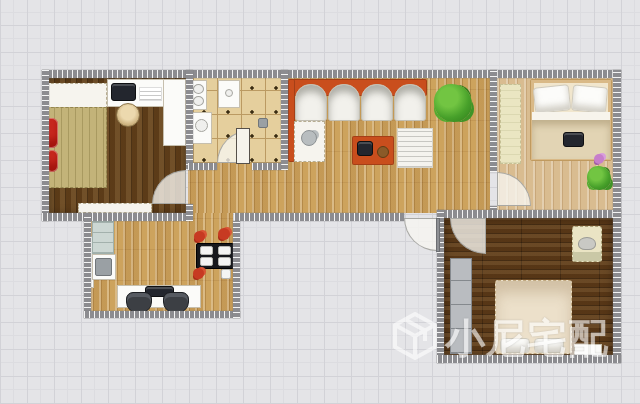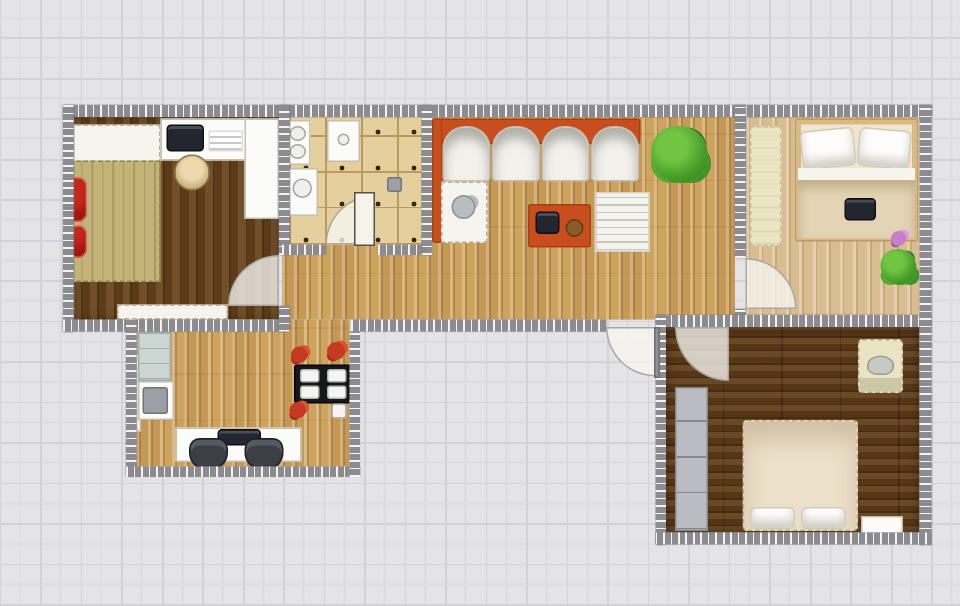--- a/index.html
+++ b/index.html
@@ -156,13 +156,26 @@
     <div class="el wall-v" style="left: 84px; top: 213px; width: 7px; height: 105px;"></div>
     <div class="el wall-h" style="left: 84px; top: 311px; width: 156px; height: 7px;"></div>
     <div class="el wall-v" style="left: 233px; top: 221px; width: 7px; height: 97px;"></div>
     <div class="el arc arc-tl" style="left: 152px; top: 170px; width: 34px; height: 34px;"></div>
     <div class="el arc arc-tl" style="left: 217px; top: 130px; width: 33px; height: 33px;"></div>
     <div class="el door-leaf" style="left: 236px; top: 128px; width: 14px; height: 36px;"></div>
     <div class="el arc arc-tr" style="left: 497px; top: 172px; width: 34px; height: 34px;"></div>
     <div class="el arc arc-bl" style="left: 404px; top: 218px; width: 33px; height: 33px;"></div>
     <div class="el door-leaf-dark" style="left: 436px; top: 218px; width: 4px; height: 34px;"></div>
     <div class="el arc arc-bl" style="left: 450px; top: 218px; width: 36px; height: 36px;"></div>
+    <div id="watermark">
+    <span>
+      <svg width="50" height="50" viewBox="0 0 50 50">
+        <g fill="none" stroke="rgba(255,255,255,0.95)" stroke-width="4" stroke-linejoin="round">
+          <polygon points="25,3 45,14 45,36 25,47 5,36 5,14"></polygon>
+          <polyline points="5,14 25,25 45,14"></polyline>
+          <polyline points="25,25 25,47"></polyline>
+          <polyline points="15,8.5 35,19.5 35,30"></polyline>
+        </g>
+      </svg>
+    </span>
+    <span class="wm-text">小尼宅配</span>
+  </div>
 </div>
 
 </body></html>

